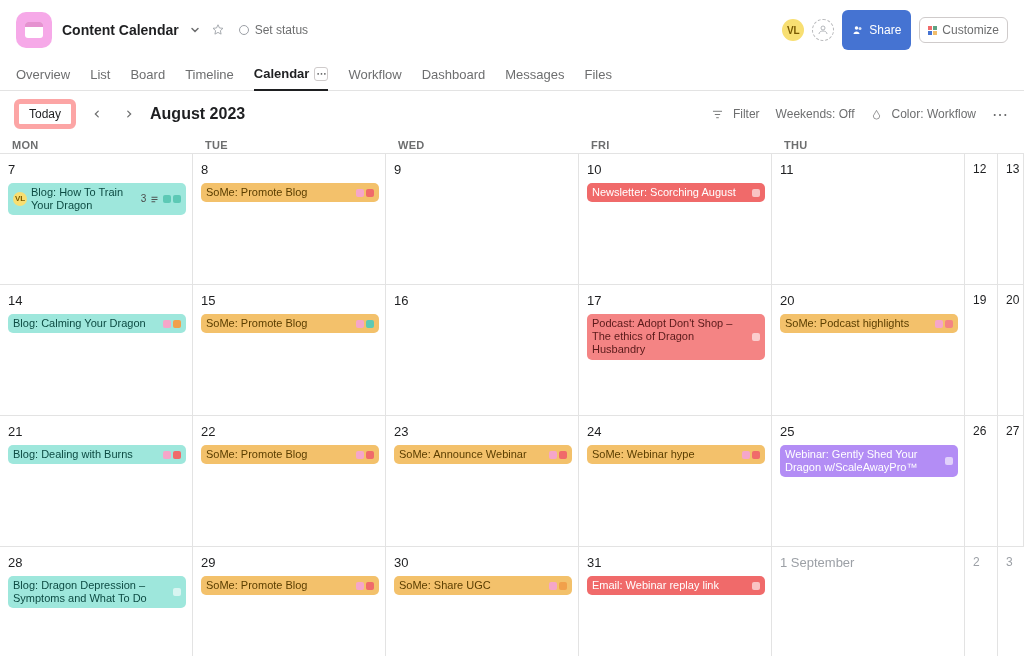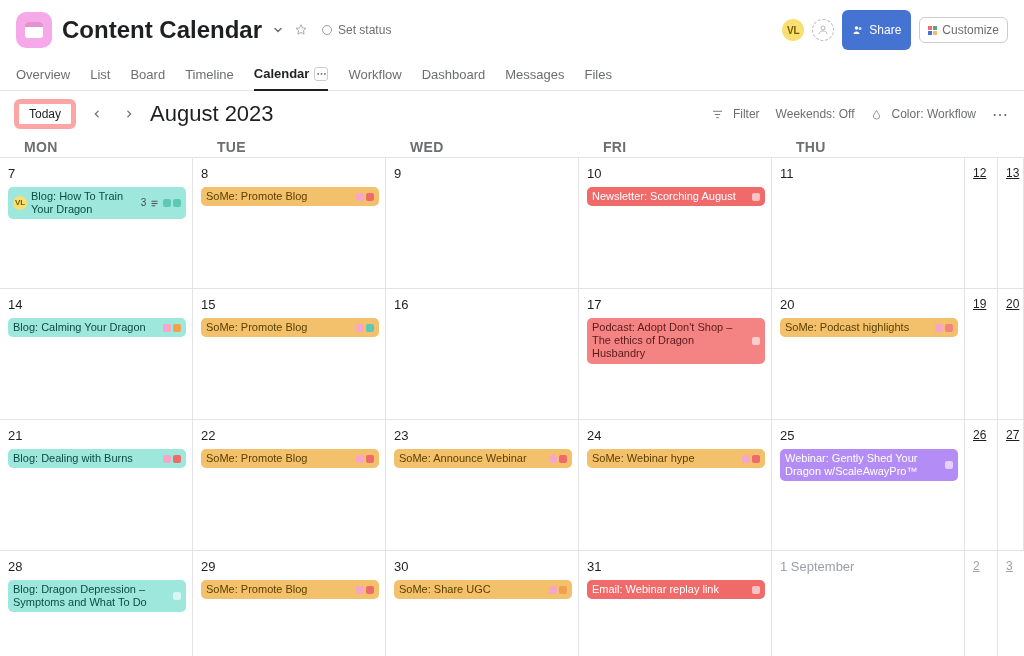--- a/index.html
+++ b/index.html
@@ -37,21 +37,21 @@
     font-size:18px;
   }
   .project-icon .cal-glyph {
     width:18px; height:16px; background:#fff; border-radius:3px;
     position:relative;
   }
   .project-icon .cal-glyph::before {
     content:""; position:absolute; top:0; left:0; right:0; height:5px;
     background:#e592d0; border-radius:3px 3px 0 0;
   }
-  .project-title { font-size:24px; font-weight:600; }
+  .project-title { font-size:14px; font-weight:600; }
   .chev-down, .star-icon {
     color:#6d6e6f; display:inline-flex; align-items:center;
   }
   .set-status {
     display:flex; align-items:center; gap:6px;
     color:#6d6e6f; font-size:12px; cursor:pointer;
     margin-left:4px;
   }
   .status-circle {
     width:10px; height:10px; border:1.5px solid #9ca0a6; border-radius:50%;
@@ -109,53 +109,53 @@
   }
   .toolbar-left { display:flex; align-items:center; gap:10px; }
   .today-btn {
     border:5px solid #fca5a5; background:#fff; border-radius:6px;
     padding:3px 10px; font-size:12px; cursor:pointer; color:#1e1f21;
   }
   .nav-arrow {
     width:22px; height:22px; display:flex; align-items:center; justify-content:center;
     cursor:pointer; color:#6d6e6f; border-radius:4px;
   }
-  .month-title { font-size:22px; font-weight:400;text-align:right; }
+  .month-title { font-size:16px; font-weight:700;text-align:right; }
   .toolbar-right { display:flex; align-items:center; gap:16px; font-size:12px; color:#6d6e6f; }
   .tb-item { display:flex; align-items:center; gap:10px; cursor:pointer; }
   .more-dots { font-size:16px; letter-spacing:2px; cursor:pointer; color:#6d6e6f; }
 
   
   .day-headers {
     display:grid;
     grid-template-columns: 193px 193px 193px 193px 193px 33px 26px;
-    font-size:14px; font-weight:700; color:var(--muted);
+    font-size:11px; font-weight:700; color:var(--muted);
     letter-spacing:0.3px;
-    padding-left:16px;
+    padding-left:4px;
   }
   .dh { padding:2px 8px; }
 
   
   .grid {
     display:grid;
     grid-template-columns: 193px 193px 193px 193px 193px 33px 26px;
     grid-auto-rows: 131px;
     border-top:1px solid var(--border);
   }
   .cell {
     border-right:1px solid var(--border);
     border-bottom:1px solid var(--border);
     padding:8px 6px 4px 8px;
     position:relative;
     overflow:hidden;
   }
   .cell:last-child { border-right:none; }
   .date-num { font-size:13px; color:var(--text); margin-bottom:6px; }
   .date-num.muted { color:var(--faint); }
-  .weekend .date-num { font-size:12px;text-decoration:underline; }
+  .weekend .date-num { font-size:12px; }
   .weekend { background:#fff; }
 
   
   .task {
     font-size:11px; border-radius:5px; padding:3px 5px;
     display:flex; align-items:center; gap:4px;
     margin-bottom:3px; position:relative;
     line-height:1.2;
   }
   .task .title { flex:1; overflow:hidden; }

